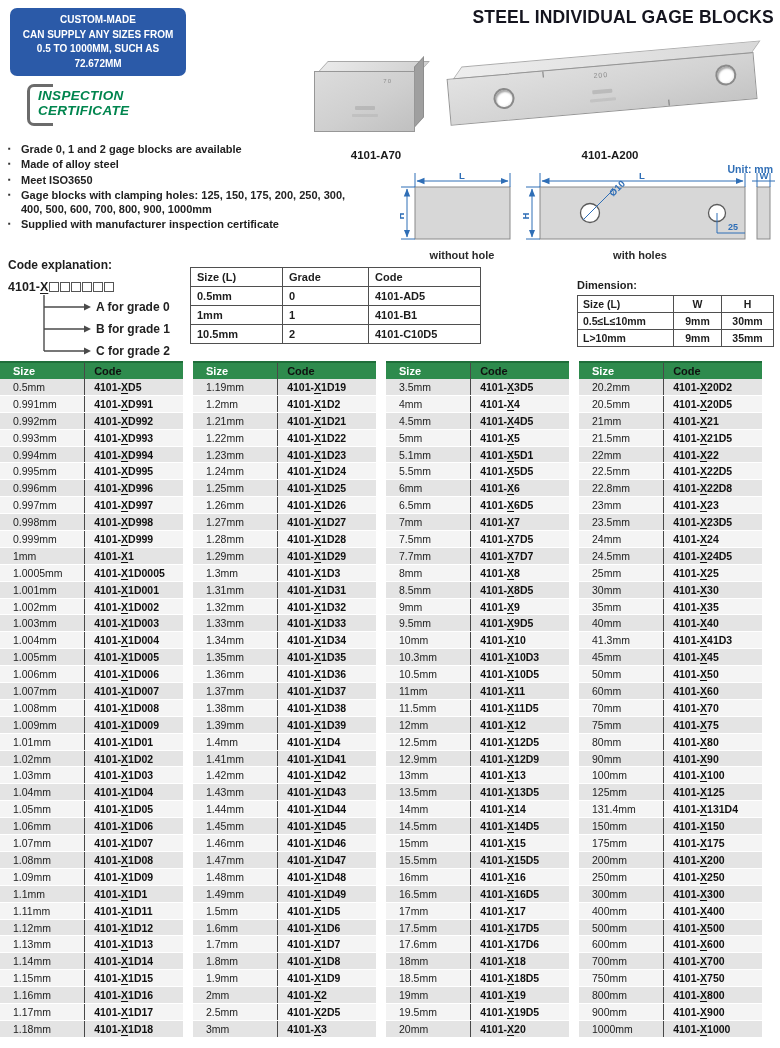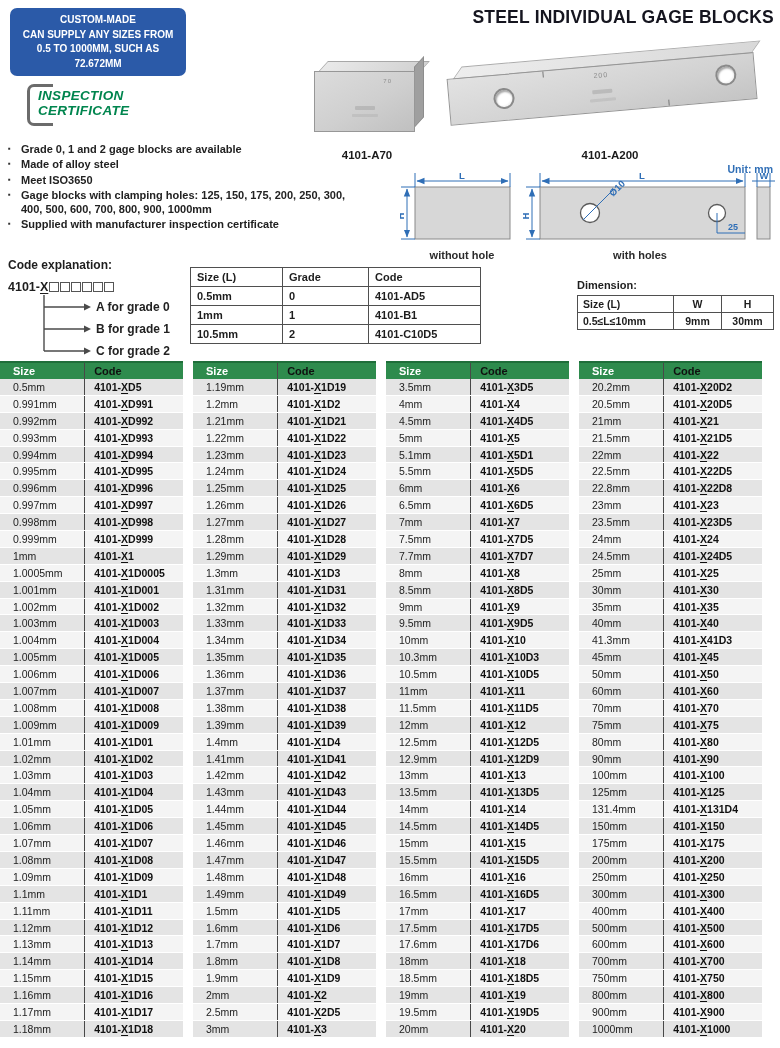--- a/index.html
+++ b/index.html
@@ -28,21 +28,21 @@
   .lb-rot { position:absolute; left:0; top:8px; width:326px; height:100px; transform:rotate(-5deg); transform-origin:50% 50%; }
   .lb-top { position:absolute; left:10px; top:16px; width:300px; height:12px; background:linear-gradient(90deg,#ededed,#d8d8d8); transform:skewX(-40deg); transform-origin:bottom left; border:1px solid #ababab; }
   .lb-front { position:absolute; left:4px; top:27px; width:308px; height:47px; background:linear-gradient(170deg,#e2e2e2 0%,#d2d2d2 60%,#c4c4c4 100%); border:1px solid #979797; }
   .lb-mark { position:absolute; left:50%; top:5px; transform:translateX(-50%); font-size:7px; color:#8a8a8a; letter-spacing:1px; }
   .hole { position:absolute; width:21px; height:21px; border-radius:50%; background:radial-gradient(circle at 40% 38%,#ffffff 55%,#dcdcdc 100%); border:2px solid #8a8a8a; box-shadow:inset 1px 2px 2px rgba(0,0,0,.35); }
   .hole-left { left:44px; top:13px; }
   .hole-right { right:18px; top:9px; }
   .tick { position:absolute; width:1px; height:6px; background:#777; }
 
   .product-label { position:absolute; font-weight:bold; font-size:11.5px; color:#1a1a1a; text-align:center; }
-  .label-a70 { left:322px; top:149px; width:90px; }
+  .label-a70 { left:331px; top:149px; width:90px; }
   .label-a200 { left:560px; top:149px; width:100px; }
 
   
   .features { position:absolute; left:8px; top:142px; width:345px; list-style:none; }
   .features li { display:flex; font-size:11px; font-weight:bold; color:#222; line-height:1.3; margin-bottom:1px; }
   .features .bullet { width:13px; flex:0 0 13px; font-size:8px; line-height:14px; color:#333; }
   .features .ftext { flex:1; }
 
   .unit-note { position:absolute; right:7px; top:163px; color:#2f6eb6; font-weight:bold; font-size:10.5px; }
 
@@ -252,20 +252,25 @@
       <th class="dim-c1">W</th>
       <th class="dim-c2">H</th>
     </tr>
       </thead>
     <tbody>
         <tr>
           <td class="dim-c0">0.5≤L≤10mm</td>
           <td class="dim-c1">9mm</td>
           <td class="dim-c2">30mm</td>
         </tr>
+        <tr>
+          <td class="dim-c0">L&gt;10mm</td>
+          <td class="dim-c1">9mm</td>
+          <td class="dim-c2">35mm</td>
+        </tr>
       </tbody>
   </table>
 </div>
 
 <div class="tables">
     <div class="sc-table">
       <div class="sc-head">
         <div class="sc-size">Size</div>
         <div class="sc-code">Code</div>
       </div>

